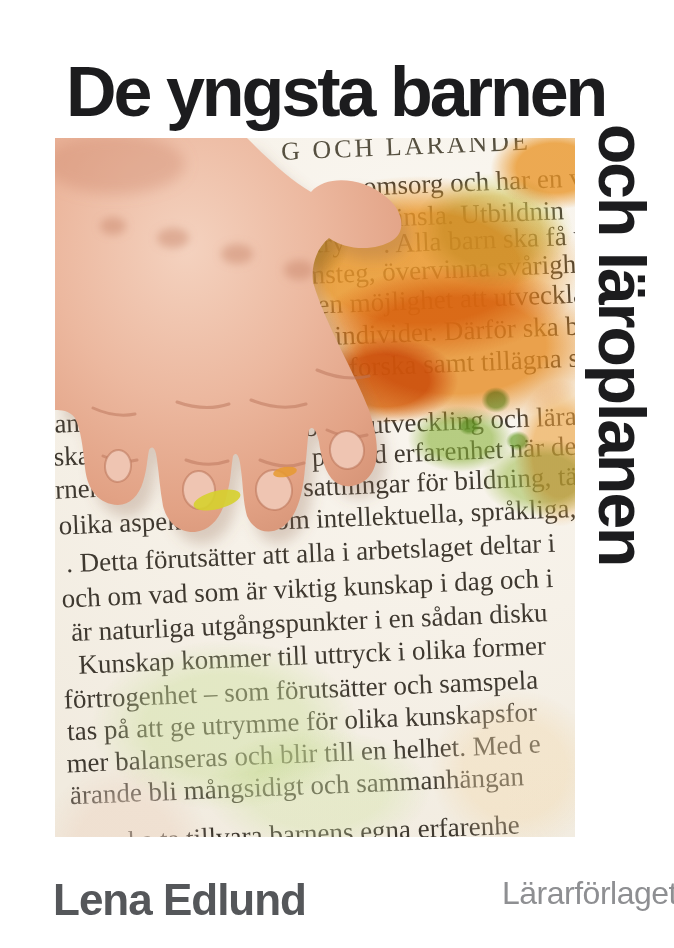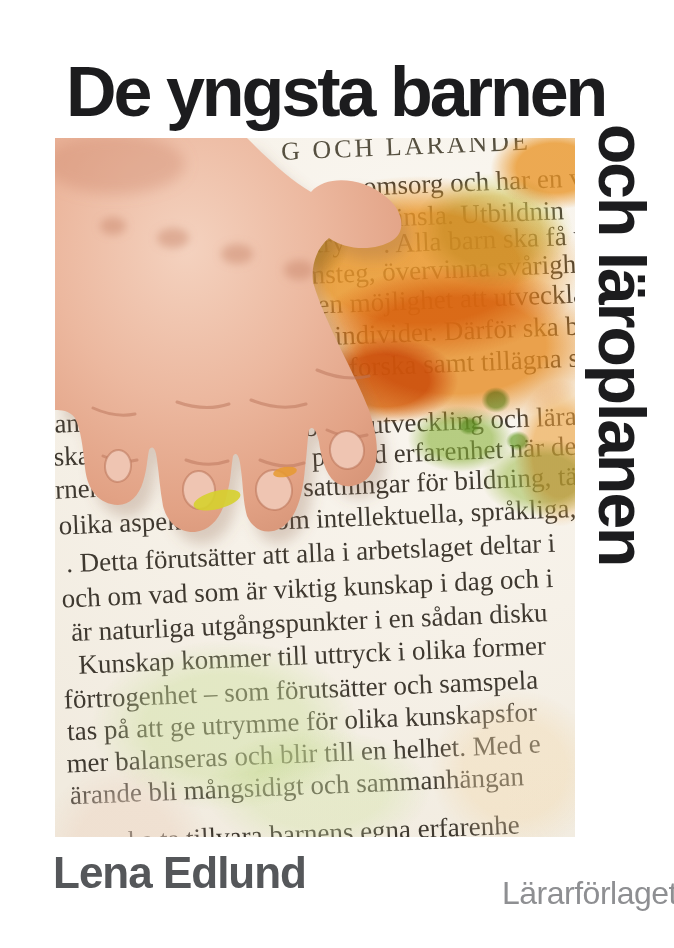--- a/index.html
+++ b/index.html
@@ -25,21 +25,21 @@
 
   .watercolor{position:absolute;inset:0;z-index:2;}
   .blob{position:absolute;border-radius:50%;mix-blend-mode:multiply;}
 
   .hand{position:absolute;left:0;top:0;z-index:4;}
 
   .badge{position:absolute;left:215px;top:654px;z-index:6;
          background:#ED7D2D;color:#ffffff;font-weight:bold;font-size:20px;
          line-height:29px;padding:0 10px;letter-spacing:0.2px;white-space:nowrap;}
 
-  .author{position:absolute;left:53px;top:848px;font-size:44px;font-weight:bold;
+  .author{position:absolute;left:53px;top:875px;font-size:44px;font-weight:bold;
           letter-spacing:-1px;color:#55575a;white-space:nowrap;}
 
   .publisher{position:absolute;left:502px;top:875px;font-size:32px;
              color:#8e8f92;letter-spacing:-0.5px;white-space:nowrap;}
 </style>
 </head>
 <body>
 
 <div class="title" style="color: rgb(28, 28, 30);">De yngsta barnen</div>
 

